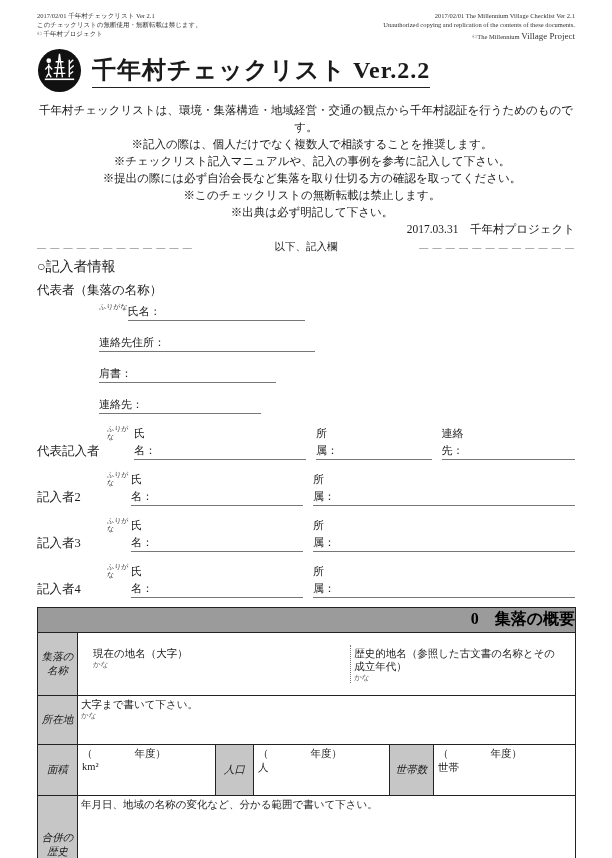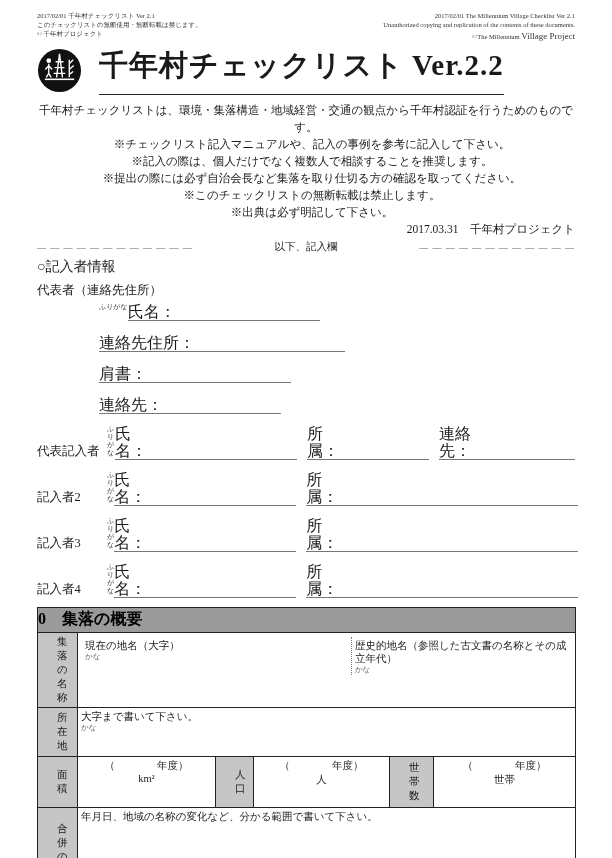--- a/index.html
+++ b/index.html
@@ -9,68 +9,68 @@
 
   
   .meta-row { display:flex; justify-content:space-between; align-items:flex-start; }
   .meta-left { font-size:6.5px; line-height:1.35; color:#333; }
   .meta-right { font-size:6.5px; line-height:1.35; color:#333; text-align:right; }
   .meta-right .big { font-size:9px; }
 
   
   .title-row { display:flex; align-items:center; gap:10px; margin-top:5px; height:48px; }
   .logo { width:45px; height:45px; flex:0 0 45px; }
-  .doc-title { font-size:29px; font-weight:bold; letter-spacing:1px;
-               border-bottom:1.5px solid #222; padding-bottom:8px;margin-left:7px; }
+  .doc-title { font-size:24px; font-weight:bold; letter-spacing:1px;
+               border-bottom:1.5px solid #222; padding-bottom:1px; }
 
   
   .intro { margin-top:7px; font-size:11.5px; line-height:17px;text-align:center; }
   .intro .note { padding-left:12px; }
   .date-line { text-align:right; font-size:11.5px; margin-top:1px; }
 
   
   .sep { display:flex; justify-content:space-between; align-items:center;
          font-size:9px; color:#444; margin-top:3px; white-space:nowrap; }
   .sep .sep-label { font-size:10.5px; color:#222; margin:0 8px; }
   .sep .dashes { letter-spacing:1px; overflow:hidden; }
 
   .section-title { font-size:14px; margin-top:4px; }
   .rep-heading { font-size:12.5px; margin-top:6px; }
 
   
   .rep-fields { margin-left:62px; }
   .field { display:inline-flex; flex-direction:row; vertical-align:bottom; }
   .furi { font-size:7px; color:#333; line-height:8px; height:8px; display:block; }
   .fline { display:flex; align-items:flex-end; border-bottom:1px solid #777;
-           font-size:16px; line-height:17px; }
+           font-size:11px; line-height:17px; }
   .blank { display:inline-block; height:14px; }
   .rep-field-row { margin-top:13px; }
   .rep-field-row.first { margin-top:4px; }
 
   
   .writer-row { display:flex; align-items:flex-end; margin-top:11px; }
   .role { font-size:12.5px; line-height:17px; width:70px; flex:0 0 70px; }
   .gap10 { width:10px; flex:0 0 10px; }
 
   
   .main-table { width:538px; border-collapse:collapse; margin-top:9px;
                 table-layout:fixed; border:1.5px solid #111; }
   .main-table td { border:1px solid #222; vertical-align:top; }
-  .t-header td { background:#9b9b9b; text-align:left; font-weight:bold;
+  .t-header td { background:#9b9b9b; text-align:right; font-weight:bold;
                  font-size:16px; padding:1px 0 2px 0; color:#000; }
   td.lbl { background:#c6c6c6; text-align:center; vertical-align:middle;
-           font-size:10.5px; line-height:14px; padding:2px 19px; }
+           font-size:10.5px; line-height:14px; padding:2px 0;font-style:italic; }
   .hint { font-size:10.5px; line-height:13px; padding:2px 3px 0 3px; }
   .kana { font-size:7.5px; color:#666; padding:0 3px; line-height:10px; }
   .name-split { display:flex; width:100%; height:100%; }
   .name-split .half-l { width:55%; }
   .name-split .half-r { width:45%; border-left:1px dotted #777; }
   .stat-cell { position:relative; }
   .stat-inner { display:flex; flex-direction:column; justify-content:space-between;
-                align-items:center; height:100%; padding:2px 4px; font-size:10.5px; }
+                align-items:flex-start; height:100%; padding:2px 4px; font-size:10.5px; }
   .h-name { height:56px; }
   .h-loc { height:49px; }
   .h-stats { height:51px; }
   .h-merge { height:100px; }
 </style>
 </head>
 <body>
 
 <div class="page">
 
@@ -94,36 +94,36 @@
       <path d="M23 6 L20 30 M23 6 L26 30 M19 14 L27 14 M18 20 L28 20 M17 26 L29 26" stroke="#fff" stroke-width="1.4" fill="none"></path>
       <circle cx="12" cy="13" r="2.4" fill="#fff"></circle>
       <path d="M12 16 L12 26 M12 18 L8.5 22 M12 18 L15.5 22 M12 26 L9.5 30 M12 26 L14.5 30" stroke="#fff" stroke-width="1.4" fill="none"></path>
       <path d="M33 12 L33 30 M33 16 L37 12 M33 22 L37.5 18 M33 27 L37 24" stroke="#fff" stroke-width="1.4" fill="none"></path>
     </svg>
     <div class="doc-title">千年村チェックリスト Ver.2.2</div>
   </div>
 
   <div class="intro">
     <div>千年村チェックリストは、環境・集落構造・地域経営・交通の観点から千年村認証を行うためのものです。</div>
+    <div class="note">※記入の際は、個人だけでなく複数人で相談することを推奨します。</div>
     <div class="note">※チェックリスト記入マニュアルや、記入の事例を参考に記入して下さい。</div>
-    <div class="note">※記入の際は、個人だけでなく複数人で相談することを推奨します。</div>
     <div class="note">※提出の際には必ず自治会長など集落を取り仕切る方の確認を取ってください。</div>
     <div class="note">※このチェックリストの無断転載は禁止します。</div>
     <div class="note">※出典は必ず明記して下さい。</div>
   </div>
   <div class="date-line">2017.03.31　千年村プロジェクト</div>
 
   <div class="sep">
     <span class="dashes">— — — — — — — — — — — —</span>
     <span class="sep-label">以下、記入欄</span>
     <span class="dashes">— — — — — — — — — — — —</span>
   </div>
 
   <div class="section-title">○記入者情報</div>
-  <div class="rep-heading">代表者（連絡先住所）</div>
+  <div class="rep-heading">代表者（集落の名称）</div>
 
   <div class="rep-fields">
     <div class="rep-field-row first">
       <span class="field">
         <span class="furi">ふりがな</span>
         <span class="fline">
             <span>氏名：</span>
             <span class="blank" style="width:144px"></span>
           </span>
       </span>
@@ -241,21 +241,21 @@
       <col style="width:136px">
         <col style="width:44px">
         <col style="width:142px">
     </colgroup>
     <tbody>
         <tr class="t-header">
       <td colspan="6">0　集落の概要</td>
     </tr>
     <tr>
       <td class="lbl h-name">集落の名称</td>
-      <td colspan="5" style="padding:4px">
+      <td colspan="5" style="padding:12px">
         <div class="name-split">
           <div class="half-l">
             <div class="hint">現在の地名（大字）</div>
             <div class="kana">かな</div>
           </div>
           <div class="half-r">
             <div class="hint">歴史的地名（参照した古文書の名称とその成立年代）</div>
             <div class="kana">かな</div>
           </div>
         </div>

